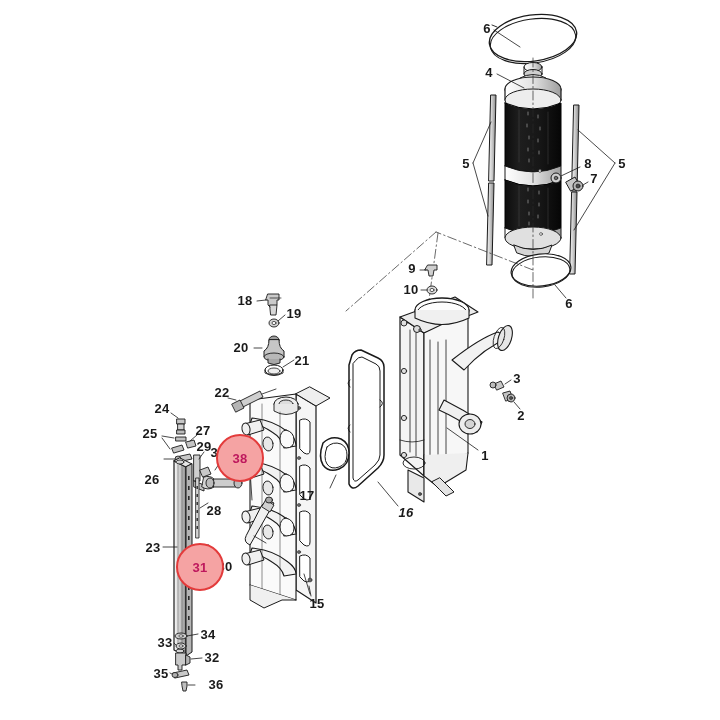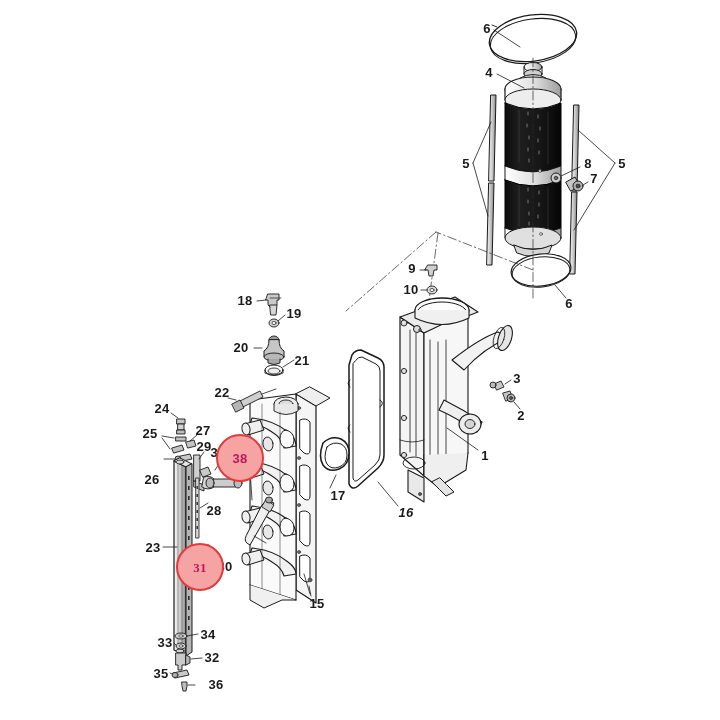--- a/index.html
+++ b/index.html
@@ -477,23 +477,23 @@
       <div class="callout" style="left: 162px; top: 408px;">24</div>
       <div class="callout" style="left: 150px; top: 433px;">25</div>
       <div class="callout" style="left: 152px; top: 459px; margin-top: 20px;">26</div>
       <div class="callout" style="left: 203px; top: 430px;">27</div>
       <div class="callout" style="left: 204px; top: 446px;">29</div>
       <div class="callout" style="left: 218px; top: 452px;">37</div>
       <div class="callout" style="left: 214px; top: 510px;">28</div>
       <div class="callout" style="left: 153px; top: 547px;">23</div>
       <div class="callout" style="left: 225px; top: 566px;">30</div>
       <div class="callout" style="left: 317px; top: 603px;">15</div>
-      <div class="callout" style="left: 338px; top: 495px;">17</div>
+      <div class="callout" style="left: 307px; top: 495px;">17</div>
       <div class="callout" style="left: 165px; top: 642px;">33</div>
       <div class="callout" style="left: 208px; top: 634px;">34</div>
       <div class="callout" style="left: 212px; top: 657px;">32</div>
       <div class="callout" style="left: 161px; top: 673px;">35</div>
       <div class="callout" style="left: 216px; top: 684px;">36</div>
       <div class="callout hl-label" style="left: 240px; top: 458px;">38</div>
-      <div class="callout hl-label" style="left: 200px; top: 567px; font-family: Liberation Serif, serif;">31</div>
+      <div class="callout hl-label" style="left: 200px; top: 567px;">31</div>
     </div>
 
 </div>
 
 </body></html>

